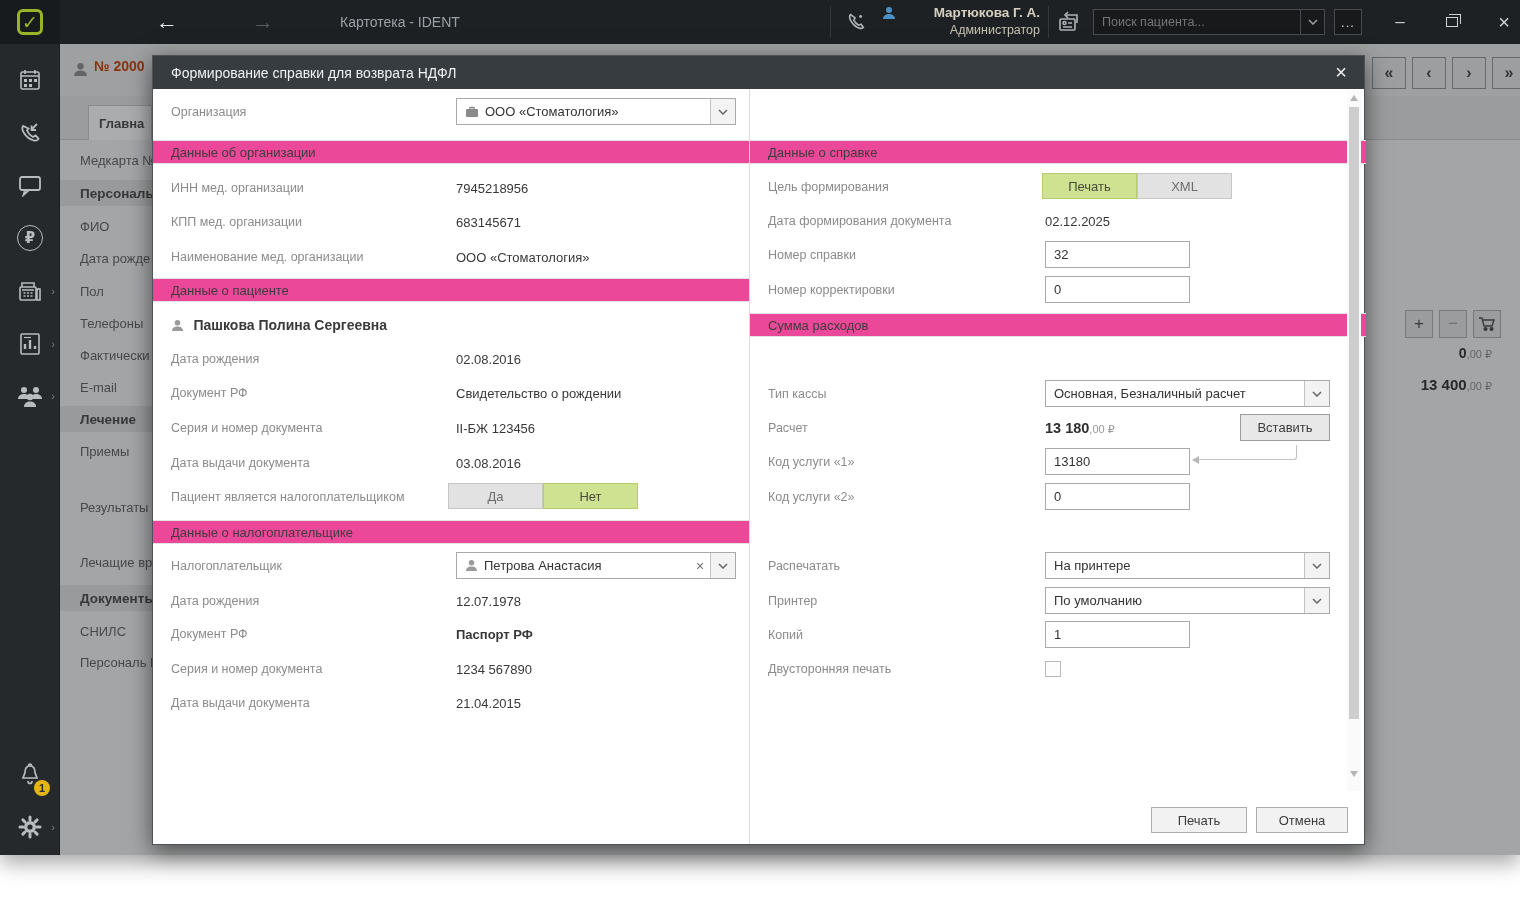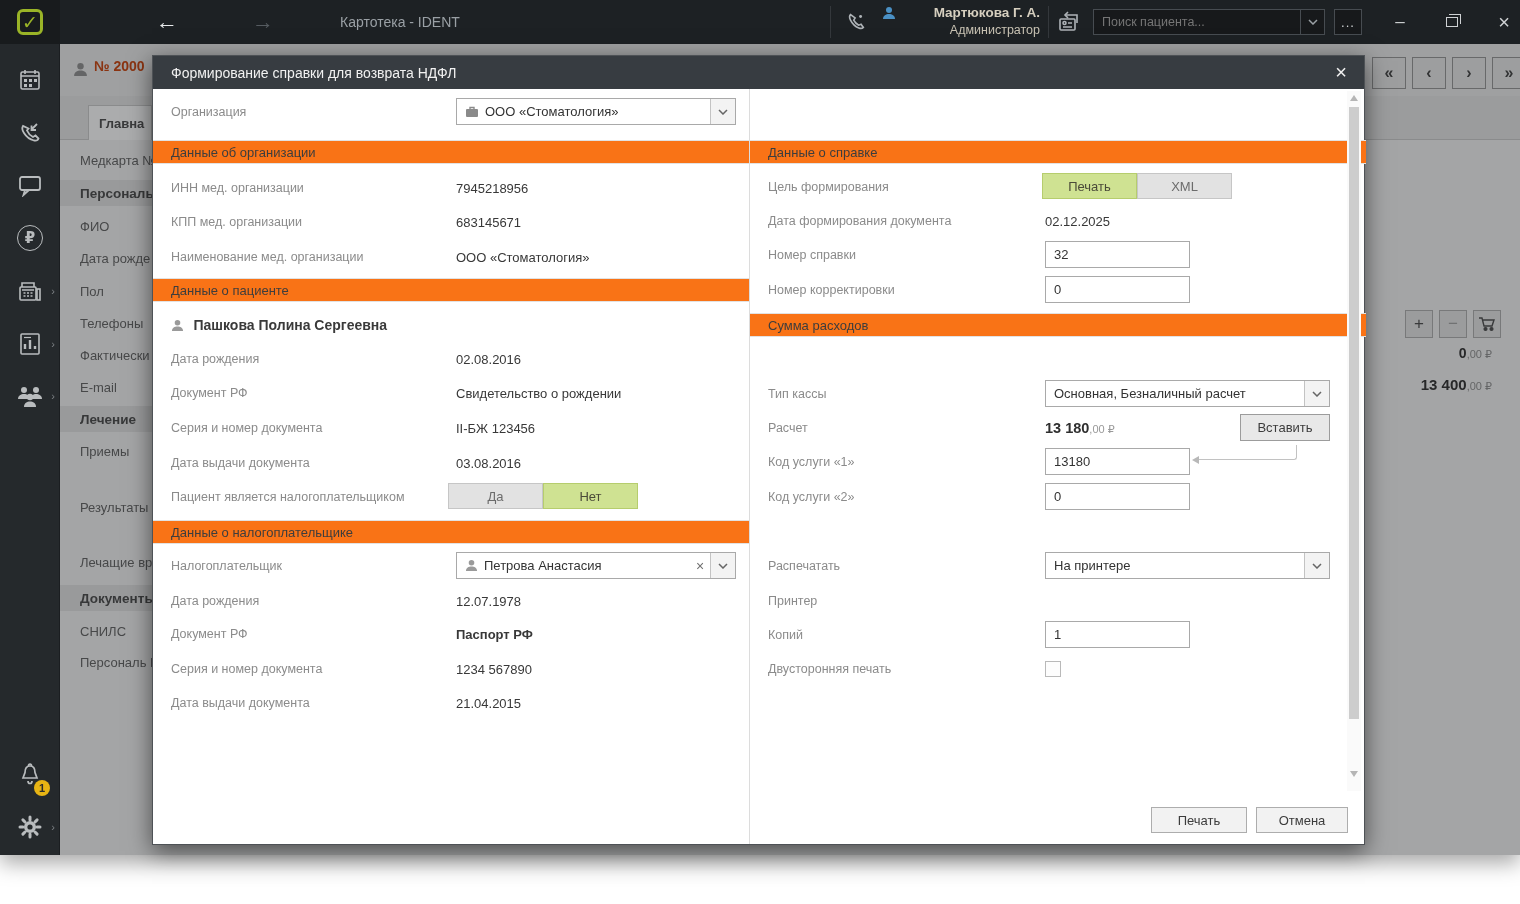--- a/index.html
+++ b/index.html
@@ -50,21 +50,21 @@
   .amt .frac { font-size:11px; color:#8a8a8a; }
   .dim { position:absolute; left:0; top:0; width:1460px; height:811px; background:rgba(25,27,30,0.33); }
 
   
   .modal { position:absolute; left:152px; top:55px; width:1213px; height:790px; background:#fff; border:1px solid #4e5256; box-shadow:0 6px 22px rgba(0,0,0,0.55); }
   .m-title { position:absolute; left:0; top:0; width:100%; height:33px; background:#373c41; color:#f1f1f1; font-size:14px; display:flex; align-items:center; padding-left:18px; }
   .m-close { position:absolute; right:8px; top:0; width:30px; height:33px; background:none; border:none; color:#f1f1f1; font-size:20px; cursor:pointer; }
   .m-body { position:absolute; left:0; top:33px; width:1211px; height:755px; background:#fff; }
   .col-l { position:absolute; left:0; top:0; width:596px; height:755px; }
   .col-r { position:absolute; left:596px; top:0; width:617px; height:755px; border-left:1px solid #dcdcdc; }
-  .band { position:absolute; left:0; width:100%; height:24px; background:#f97316; border-top:1px solid #e2e2e2; border-bottom:1px solid #e2e2e2; font-size:13px; color:#3d3d3d; display:flex; align-items:center; padding-left:18px; }
+  .band { position:absolute; left:0; width:100%; height:24px; background:#ec4899; border-top:1px solid #e2e2e2; border-bottom:1px solid #e2e2e2; font-size:13px; color:#3d3d3d; display:flex; align-items:center; padding-left:18px; }
   .m-row { position:absolute; left:0; width:100%; height:27px; }
   .m-lbl { position:absolute; left:18px; top:50%; transform:translateY(-50%); font-size:12.5px; color:#8b8b8b; white-space:nowrap; }
   .m-val { position:absolute; top:50%; transform:translateY(-50%); font-size:13px; color:#383838; white-space:nowrap; }
   .col-l .m-val { left:303px; } .col-r .m-val { left:295px; }
   .txt-input { position:absolute; top:0; height:27px; width:145px; border:1px solid #a9a9a9; font-size:13px; color:#333; padding:0 8px; font-family:inherit; outline:none; background:#fff; } .col-r .txt-input { left:295px; }
   .dropdown { position:absolute; top:0; height:27px; border:1px solid #a9a9a9; background:#fff; display:flex; align-items:center; cursor:pointer; }
   .dd-text { flex:1; font-size:13px; color:#333; padding:0 8px; display:flex; align-items:center; gap:6px; white-space:nowrap; overflow:hidden; }
   .dd-chev { width:25px; height:100%; border-left:1px solid #c3c3c3; background:#f3f3f3; display:flex; align-items:center; justify-content:center; }
   .dd-x { width:20px; height:100%; background:none; border:none; color:#6f6f6f; font-size:14px; cursor:pointer; }
   .toggle { position:absolute; top:0; height:26px; display:flex; }
@@ -471,20 +471,30 @@
                 </span>
               <span class="dd-chev">
                 <svg width="10" height="6" viewBox="0 0 10 6">
                     <path d="M1 1 L5 5 L9 1" fill="none" stroke="#666" stroke-width="1.5"></path>
                   </svg>
               </span>
             </div>
           </div>
           <div class="m-row" style="top:498px">
             <span class="m-lbl">Принтер</span>
+            <div class="dropdown" style="left:295px;width:285px">
+              <span class="dd-text">
+                  <span>По умолчанию</span>
+                </span>
+              <span class="dd-chev">
+                <svg width="10" height="6" viewBox="0 0 10 6">
+                    <path d="M1 1 L5 5 L9 1" fill="none" stroke="#666" stroke-width="1.5"></path>
+                  </svg>
+              </span>
+            </div>
           </div>
           <div class="m-row" style="top:532px">
             <span class="m-lbl">Копий</span>
             <input class="txt-input" value="1" style="">
           </div>
           <div class="m-row" style="top:568px;height:24px">
             <span class="m-lbl">Двусторонняя печать</span>
             <span class="checkbox" style="left:295px;top:4px"></span>
           </div>
         </div>

